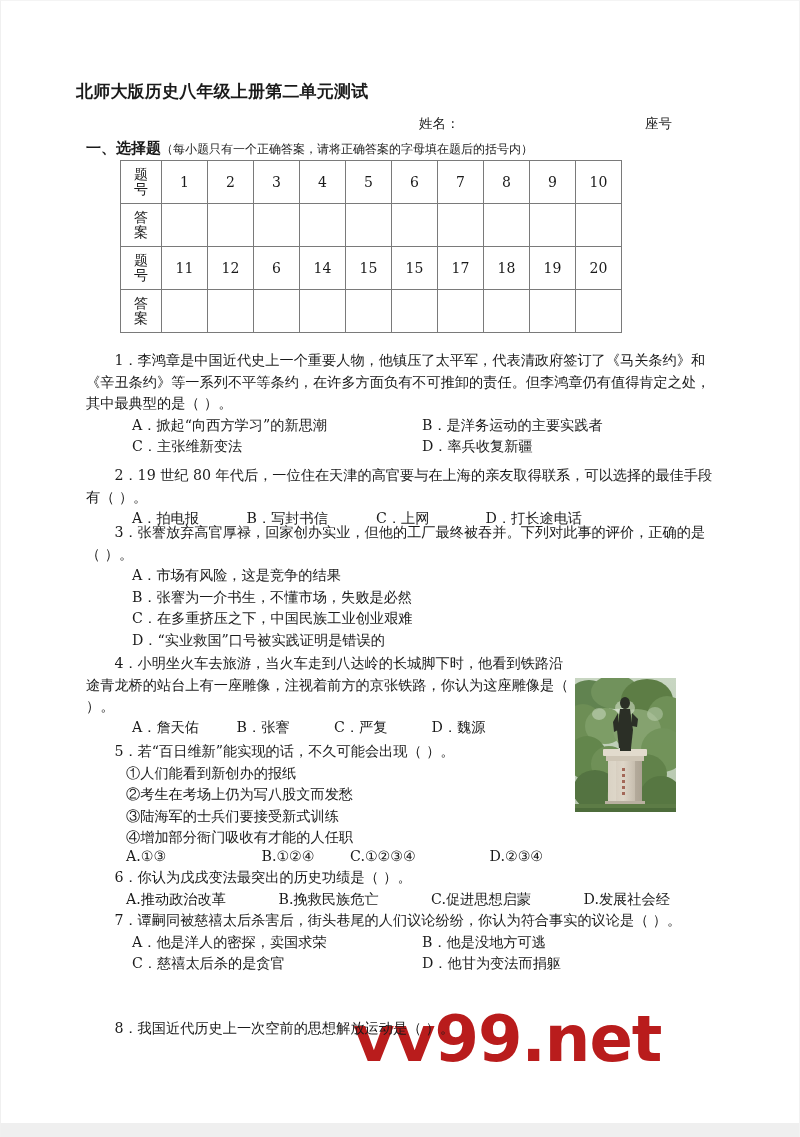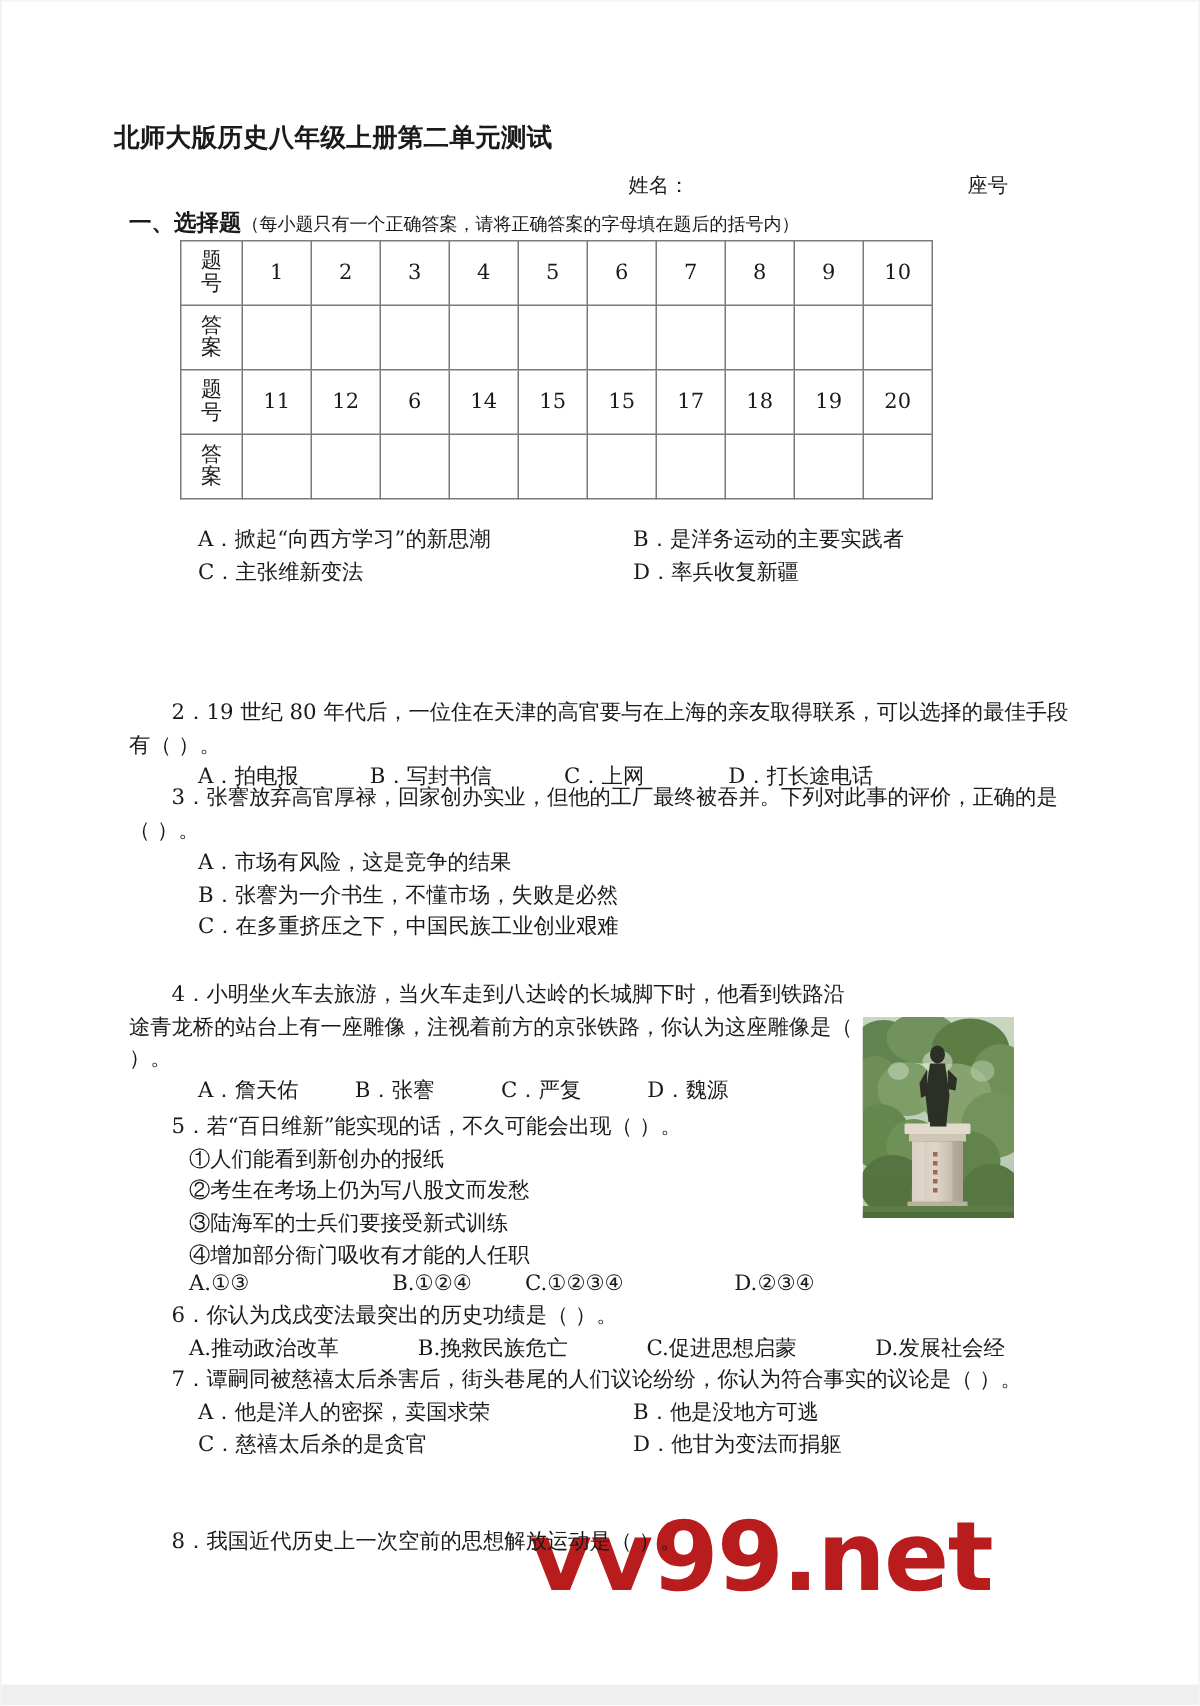--- a/index.html
+++ b/index.html
@@ -243,20 +243,21 @@
           <td class="blank"></td>
           <td class="blank"></td>
           <td class="blank"></td>
           <td class="blank"></td>
           <td class="blank"></td>
         </tr>
       </tbody>
     </table>
 
     <div class="q-block" style="top:349px;">
+      <div class="q-stem">1．李鸿章是中国近代史上一个重要人物，他镇压了太平军，代表清政府签订了《马关条约》和《辛丑条约》等一系列不平等条约，在许多方面负有不可推卸的责任。但李鸿章仍有值得肯定之处，其中最典型的是（          ）。</div>
       <div class="opt-2col">
         <span class="o1">A．掀起“向西方学习”的新思潮</span>
         <span class="o2">B．是洋务运动的主要实践者</span>
       </div>
       <div class="opt-2col">
         <span class="o1">C．主张维新变法</span>
         <span class="o2">D．率兵收复新疆</span>
       </div>
     </div>
 
@@ -268,20 +269,21 @@
         <span style="width:105px;">C．上网</span>
         <span>D．打长途电话</span>
       </div>
     </div>
 
     <div class="q-block" style="top:521px;">
       <div class="q-stem">3．张謇放弃高官厚禄，回家创办实业，但他的工厂最终被吞并。下列对此事的评价，正确的是（          ）。</div>
       <div class="opt-row">A．市场有风险，这是竞争的结果</div>
       <div class="opt-row">B．张謇为一介书生，不懂市场，失败是必然</div>
       <div class="opt-row">C．在多重挤压之下，中国民族工业创业艰难</div>
+      <div class="opt-row">D．“实业救国”口号被实践证明是错误的</div>
     </div>
 
     <div class="q-block" style="top:652px; width:487px;">
       <div class="q-stem">4．小明坐火车去旅游，当火车走到八达岭的长城脚下时，他看到铁路沿途青龙桥的站台上有一座雕像，注视着前方的京张铁路，你认为这座雕像是（          ）。</div>
     </div>
     <div class="q-block" style="top:716px;">
       <div class="opt-inline">
         <span style="width:100px;">A．詹天佑</span>
         <span style="width:93px;">B．张謇</span>
         <span style="width:93px;">C．严复</span>

